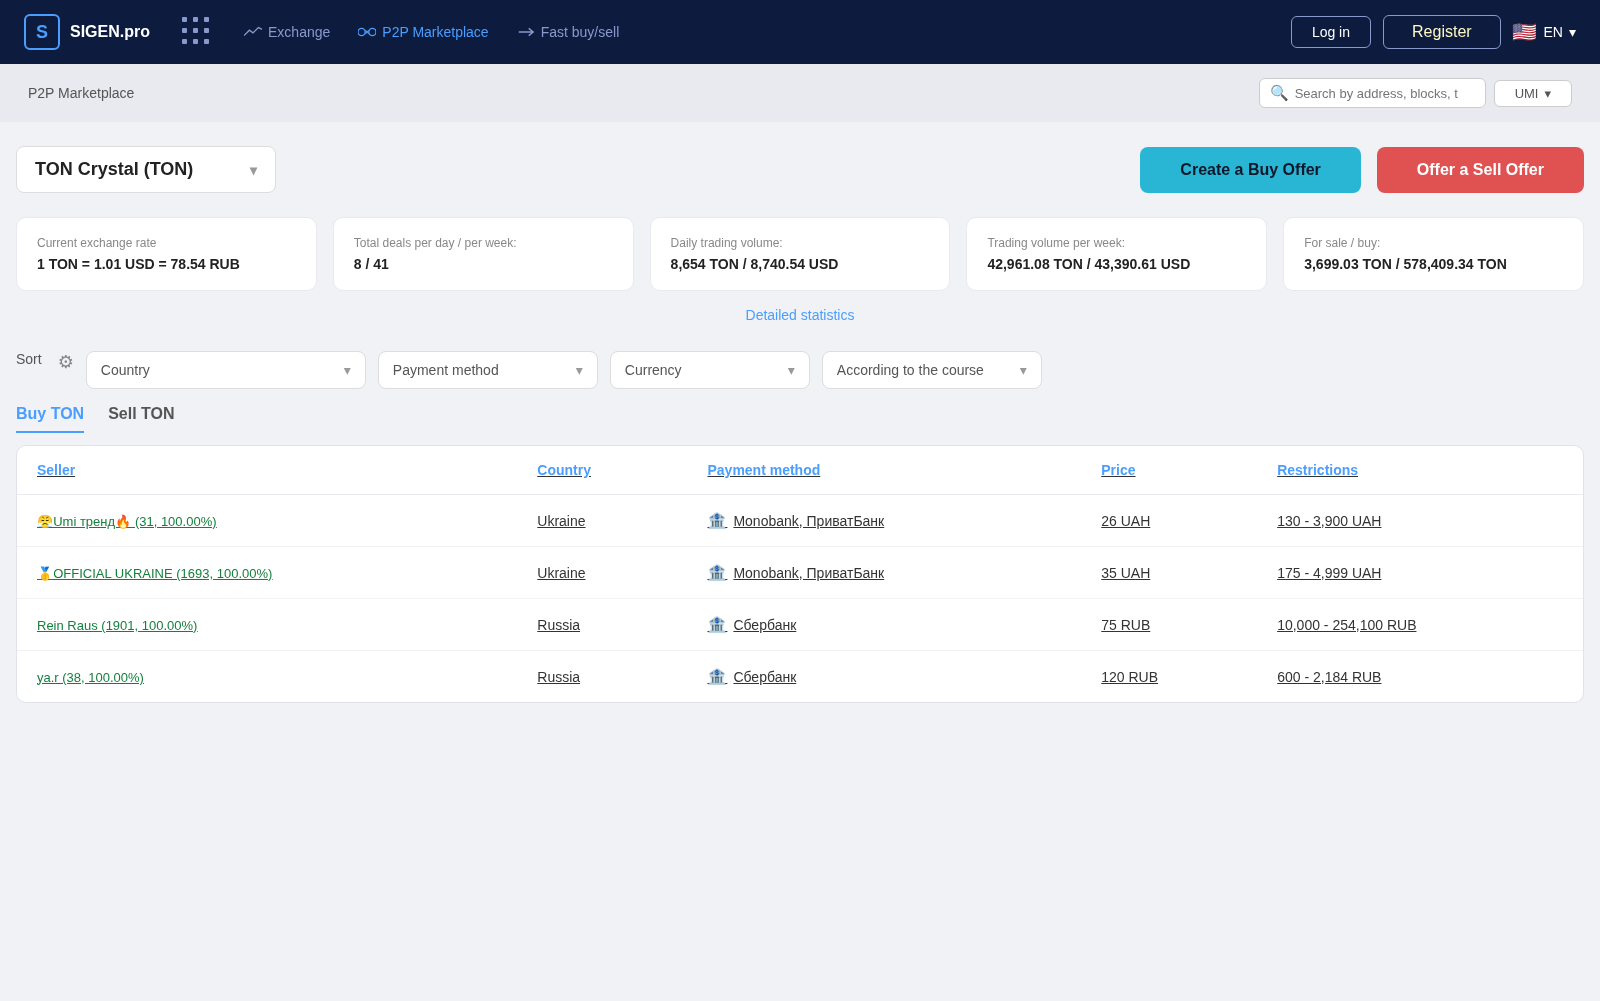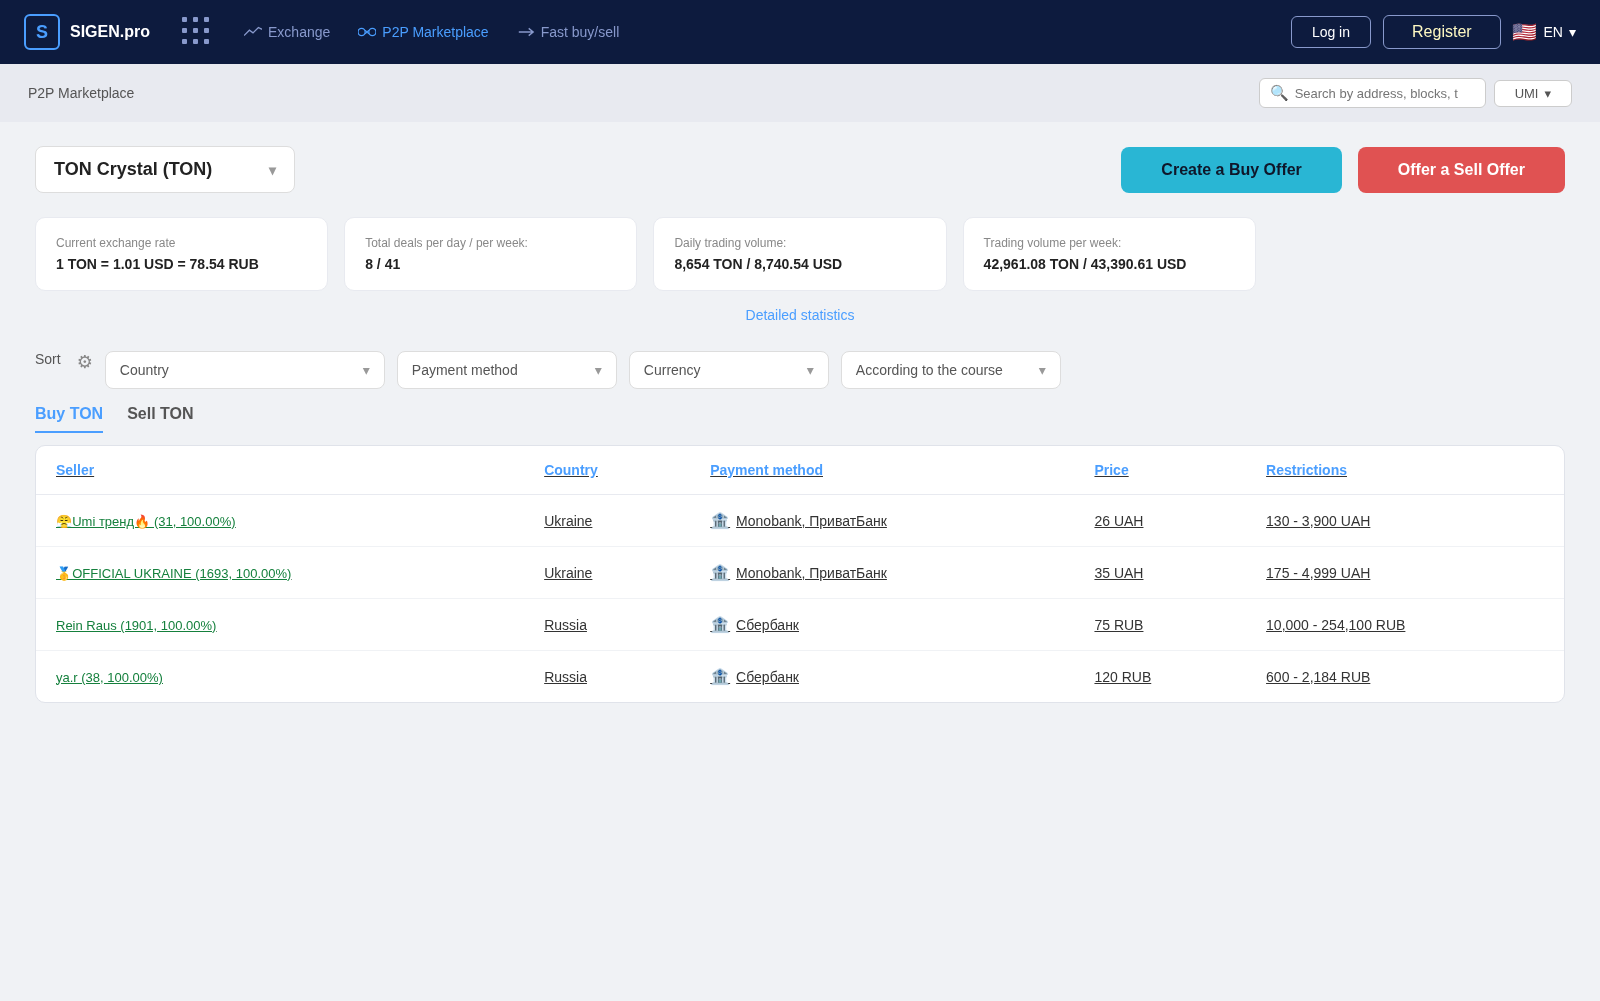--- a/index.html
+++ b/index.html
@@ -55,21 +55,21 @@
     }
     .search-input-wrap input {
       border: none; outline: none; font-size: 13px; color: #888; width: 180px; background: transparent;
     }
     .search-icon { color: #aaa; font-size: 15px; }
     .umi-select {
       background: #fff; border: 1px solid #ccc; border-radius: 6px; padding: 5px 20px; font-size: 13px; display: flex; align-items: center; gap: 6px; cursor: pointer;
     }
 
     
-    .main { padding: 24px 35px; }
+    .main { padding: 24px 16px; }
 
     
     .top-row { display: flex; align-items: center; gap: 16px; margin-bottom: 24px; }
     .token-select {
       background: #fff; border: 1px solid #ddd; border-radius: 8px; padding: 12px 18px; font-size: 18px; font-weight: 600; color: #222;
       display: flex; align-items: center; gap: 12px; min-width: 260px; cursor: pointer;
     }
     .token-select .chevron { color: #999; font-size: 14px; margin-left: auto; }
     .btn-buy-offer {
       margin-left: auto; background: #29b6d4; color: #0f172a; border: none; border-radius: 8px; padding: 14px 40px; font-size: 16px; font-weight: 600; cursor: pointer; min-width: 200px;
@@ -214,20 +214,24 @@
                     <div class="stat-value">8 / 41</div>
       </div>
       <div class="stat-card">
         <div class="stat-label">Daily trading volume:</div>
                     <div class="stat-value">8,654 TON / 8,740.54 USD</div>
       </div>
       <div class="stat-card">
         <div class="stat-label">Trading volume per week:</div>
                     <div class="stat-value">42,961.08 TON / 43,390.61 USD</div>
       </div>
+      <div class="stat-card">
+        <div class="stat-label">For sale / buy:</div>
+                    <div class="stat-value">3,699.03 TON / 578,409.34 TON</div>
+      </div>
     </div>
   <div class="detailed-stats">Detailed statistics</div>
 
   <div class="sort-row">
     <span class="sort-label">Sort</span>
     <span class="sort-gear">⚙</span>
     <div class="filter-select filter-select-wide">
       <span>Country</span>
       <span class="chevron">▾</span>
     </div>

